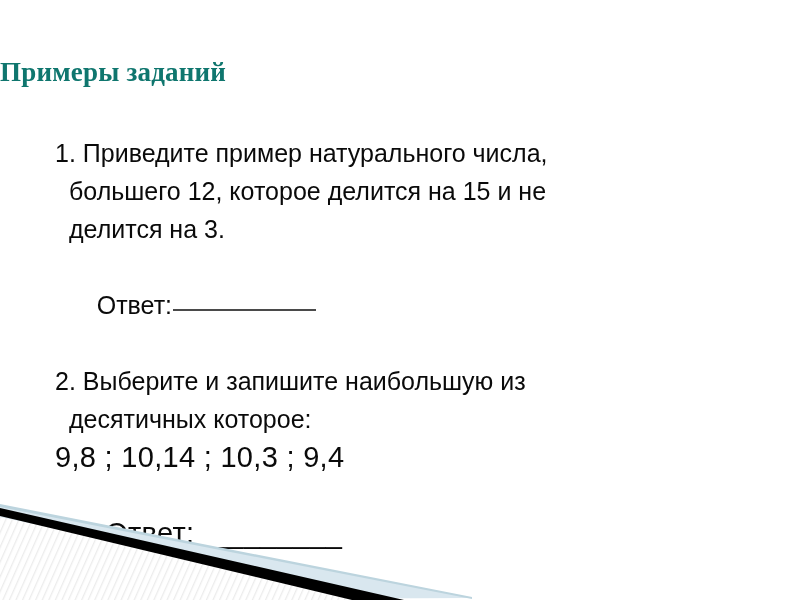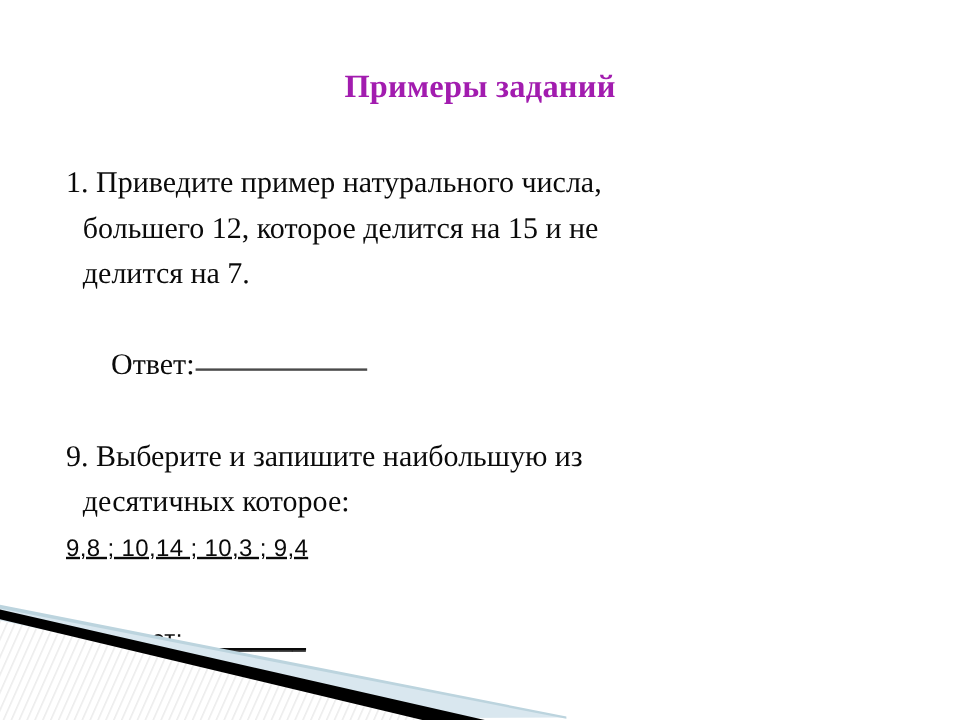--- a/index.html
+++ b/index.html
@@ -23,56 +23,55 @@
     background: #ffffff;
     overflow: hidden;
   }
 
   
   .slide-title {
     position: absolute;
     left: 0;
     top: 56px;
     width: 800px;
-    text-align: center;
+    text-align: left;
     font-family: "Liberation Serif", "DejaVu Serif", serif;
     font-weight: bold;
     font-size: 27px;
     line-height: 32px;
     letter-spacing: 0.2px;
-    color: #a21caf;
+    color: #0f766e;
     white-space: nowrap;
   }
 
   
   .body-block {
     position: absolute;
     left: 55px;
     top: 134px;
     width: 660px;
   }
 
   .line {
-    font-family: Liberation Serif, serif;
+    font-family: Liberation Sans, sans-serif;
     font-size: 25px;
     line-height: 38px;
     color: #0a0a0a;
     white-space: pre;
   }
 
   .line.indent {
     padding-left: 14px;
   }
 
   
   .line.sans {
     font-family: "Liberation Sans", "DejaVu Sans", sans-serif;
-    font-size: 20px;
+    font-size: 29px;
     letter-spacing: 0.3px;
-    text-decoration: underline;
   }
 
   .answer-row {
     display: inline-flex;
     align-items: baseline;
   }
 
   .answer-rule {
     display: inline-block;
     width: 143px;
@@ -100,30 +99,30 @@
 <body>
 
 <div class="slide">
 
   <div class="slide-title" data-bind="slide.title">Примеры заданий</div>
 
   <div class="body-block">
 
     <div class="line" data-bind="content.task1.line1">1. Приведите пример натурального числа,</div>
     <div class="line indent" data-bind="content.task1.line2">большего 12, которое делится на 15 и не</div>
-    <div class="line indent" data-bind="content.task1.line3">делится на 7.</div>
+    <div class="line indent" data-bind="content.task1.line3">делится на 3.</div>
 
     <div class="line">
       <span class="answer-row">
         <span data-bind="content.answer1.label">Ответ:</span>
         <span class="answer-rule"></span>
       </span>
     </div>
 
-    <div class="line" data-bind="content.task3.line1">9. Выберите и запишите наибольшую из</div>
+    <div class="line" data-bind="content.task3.line1">2. Выберите и запишите наибольшую из</div>
     <div class="line indent" data-bind="content.task3.line2">десятичных которое:</div>
 
     <div class="line sans" data-bind="content.task3.values">9,8 ; 10,14 ; 10,3 ; 9,4</div>
 
     <div class="line sans">
       <span data-bind="content.answer2.label">Ответ:</span><span data-bind="content.answer2.blank">_________</span>
     </div>
 
   </div>
 

